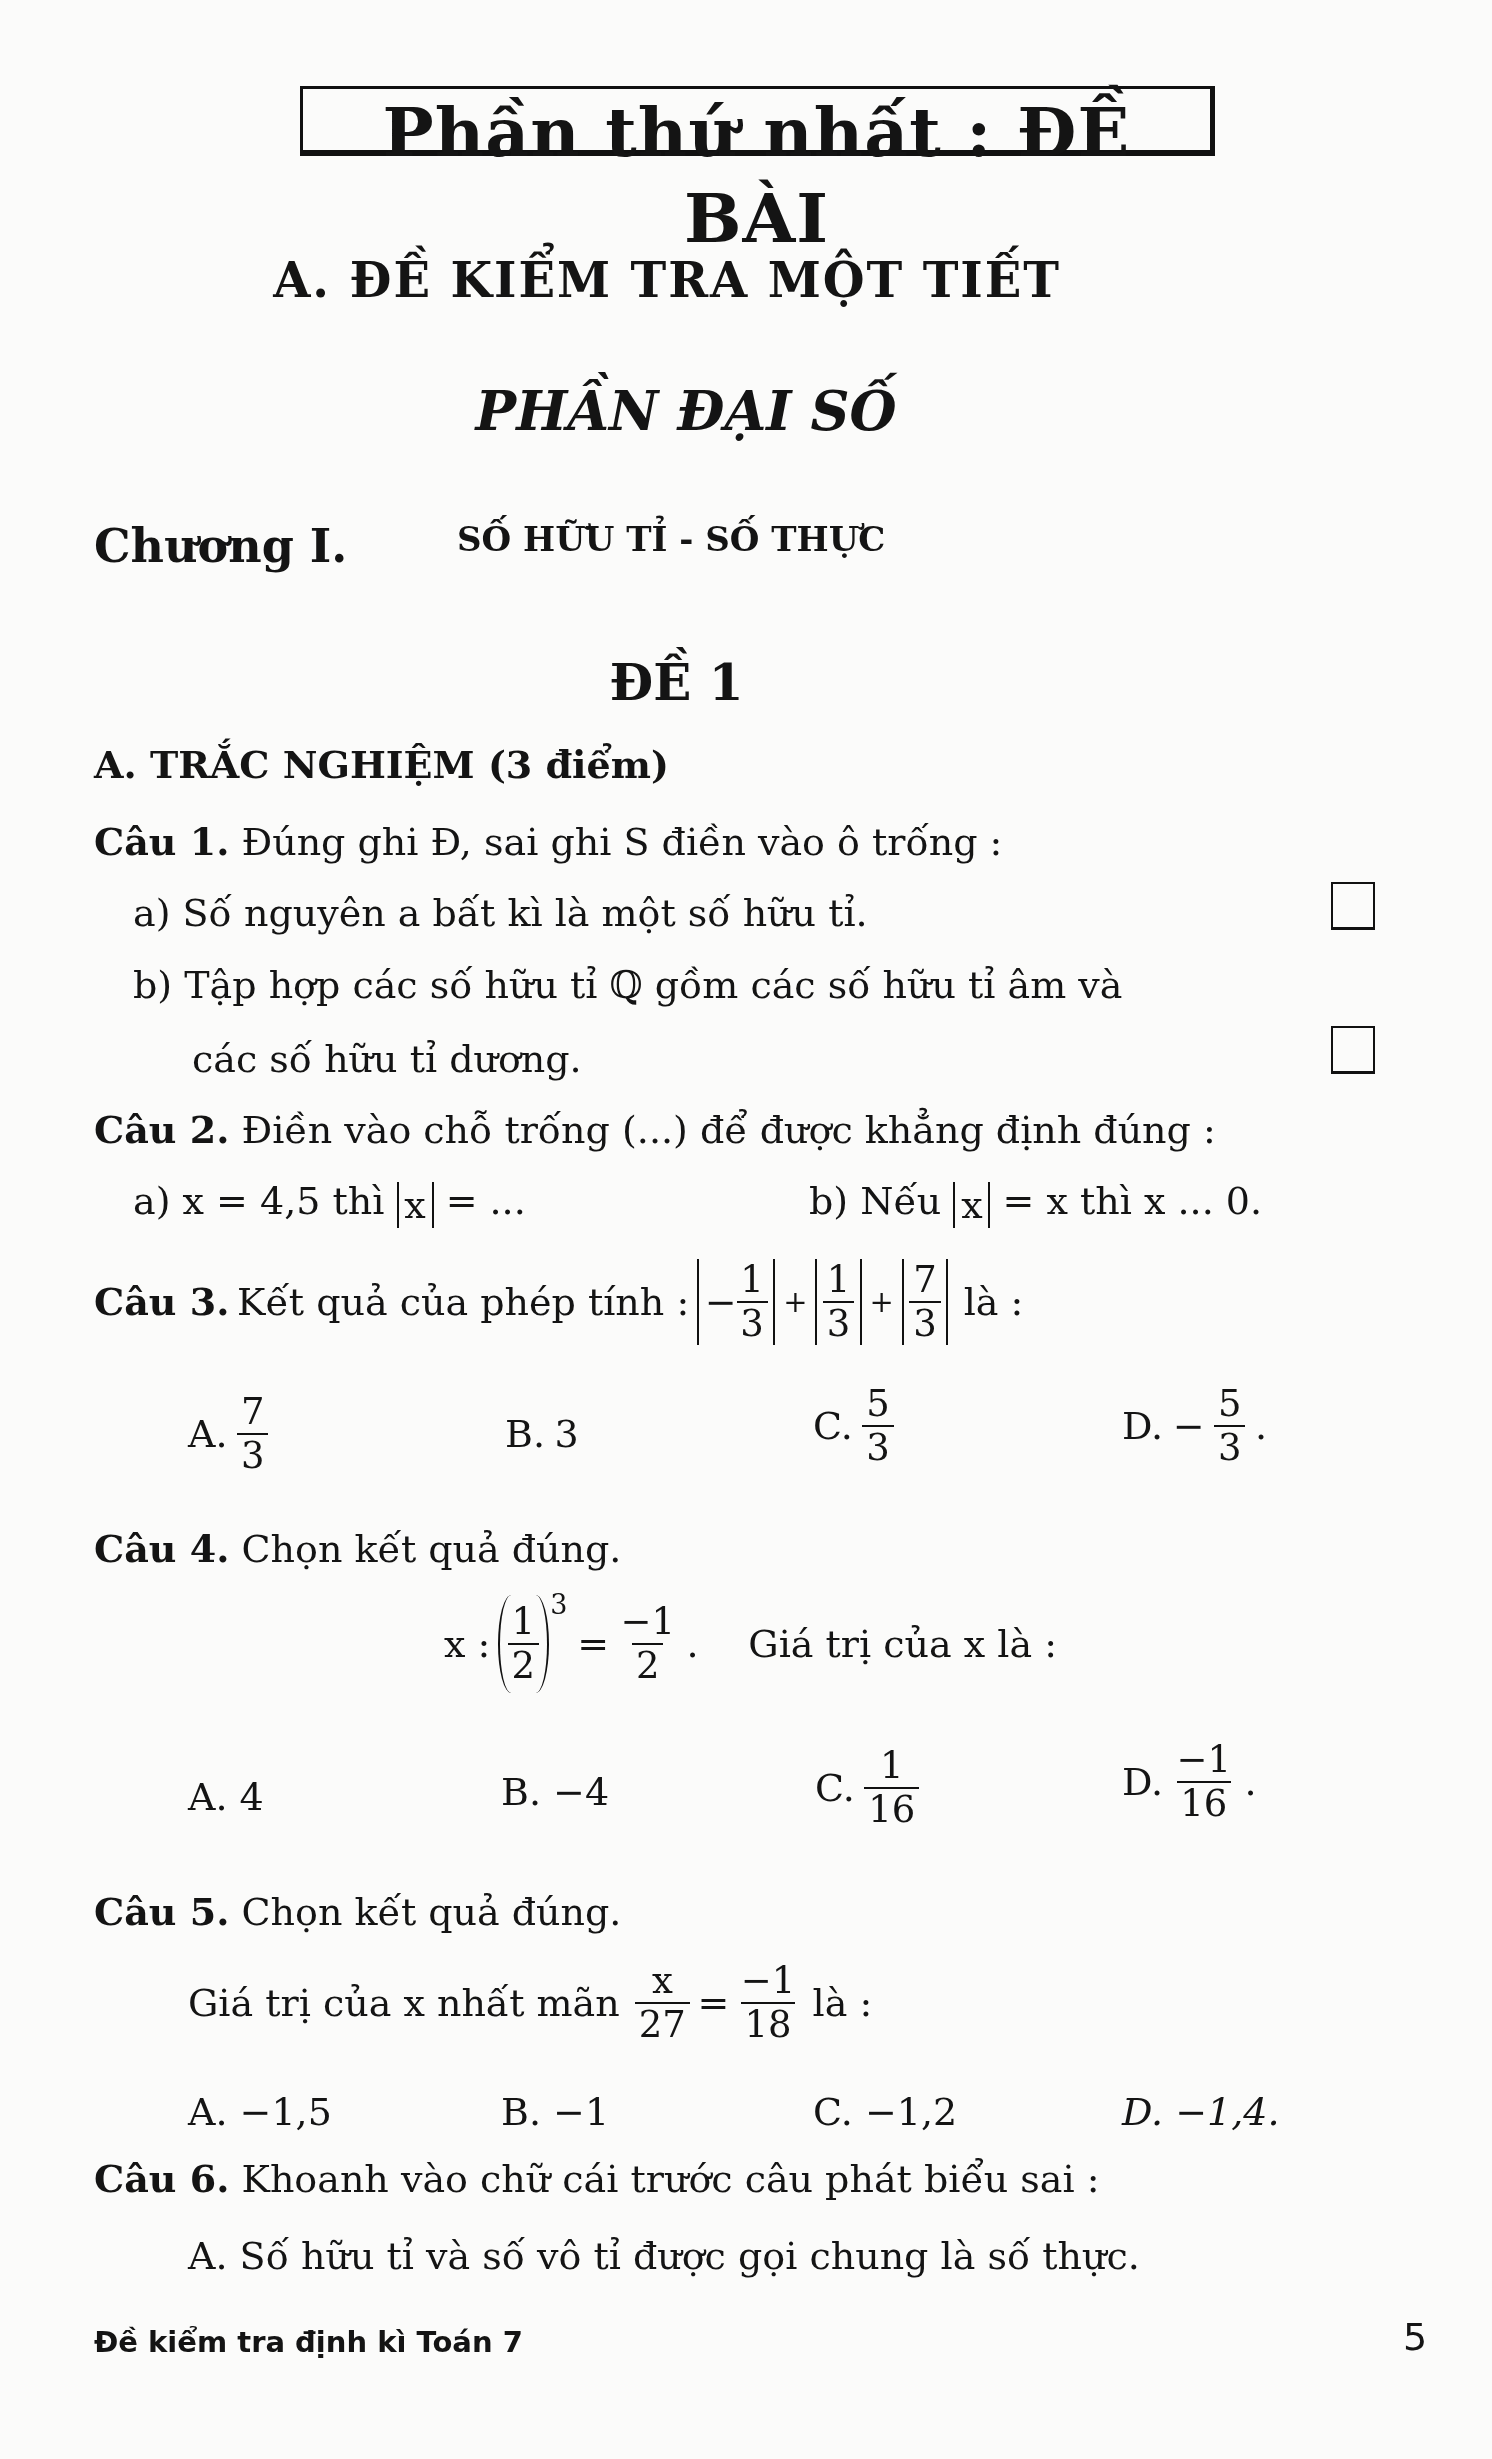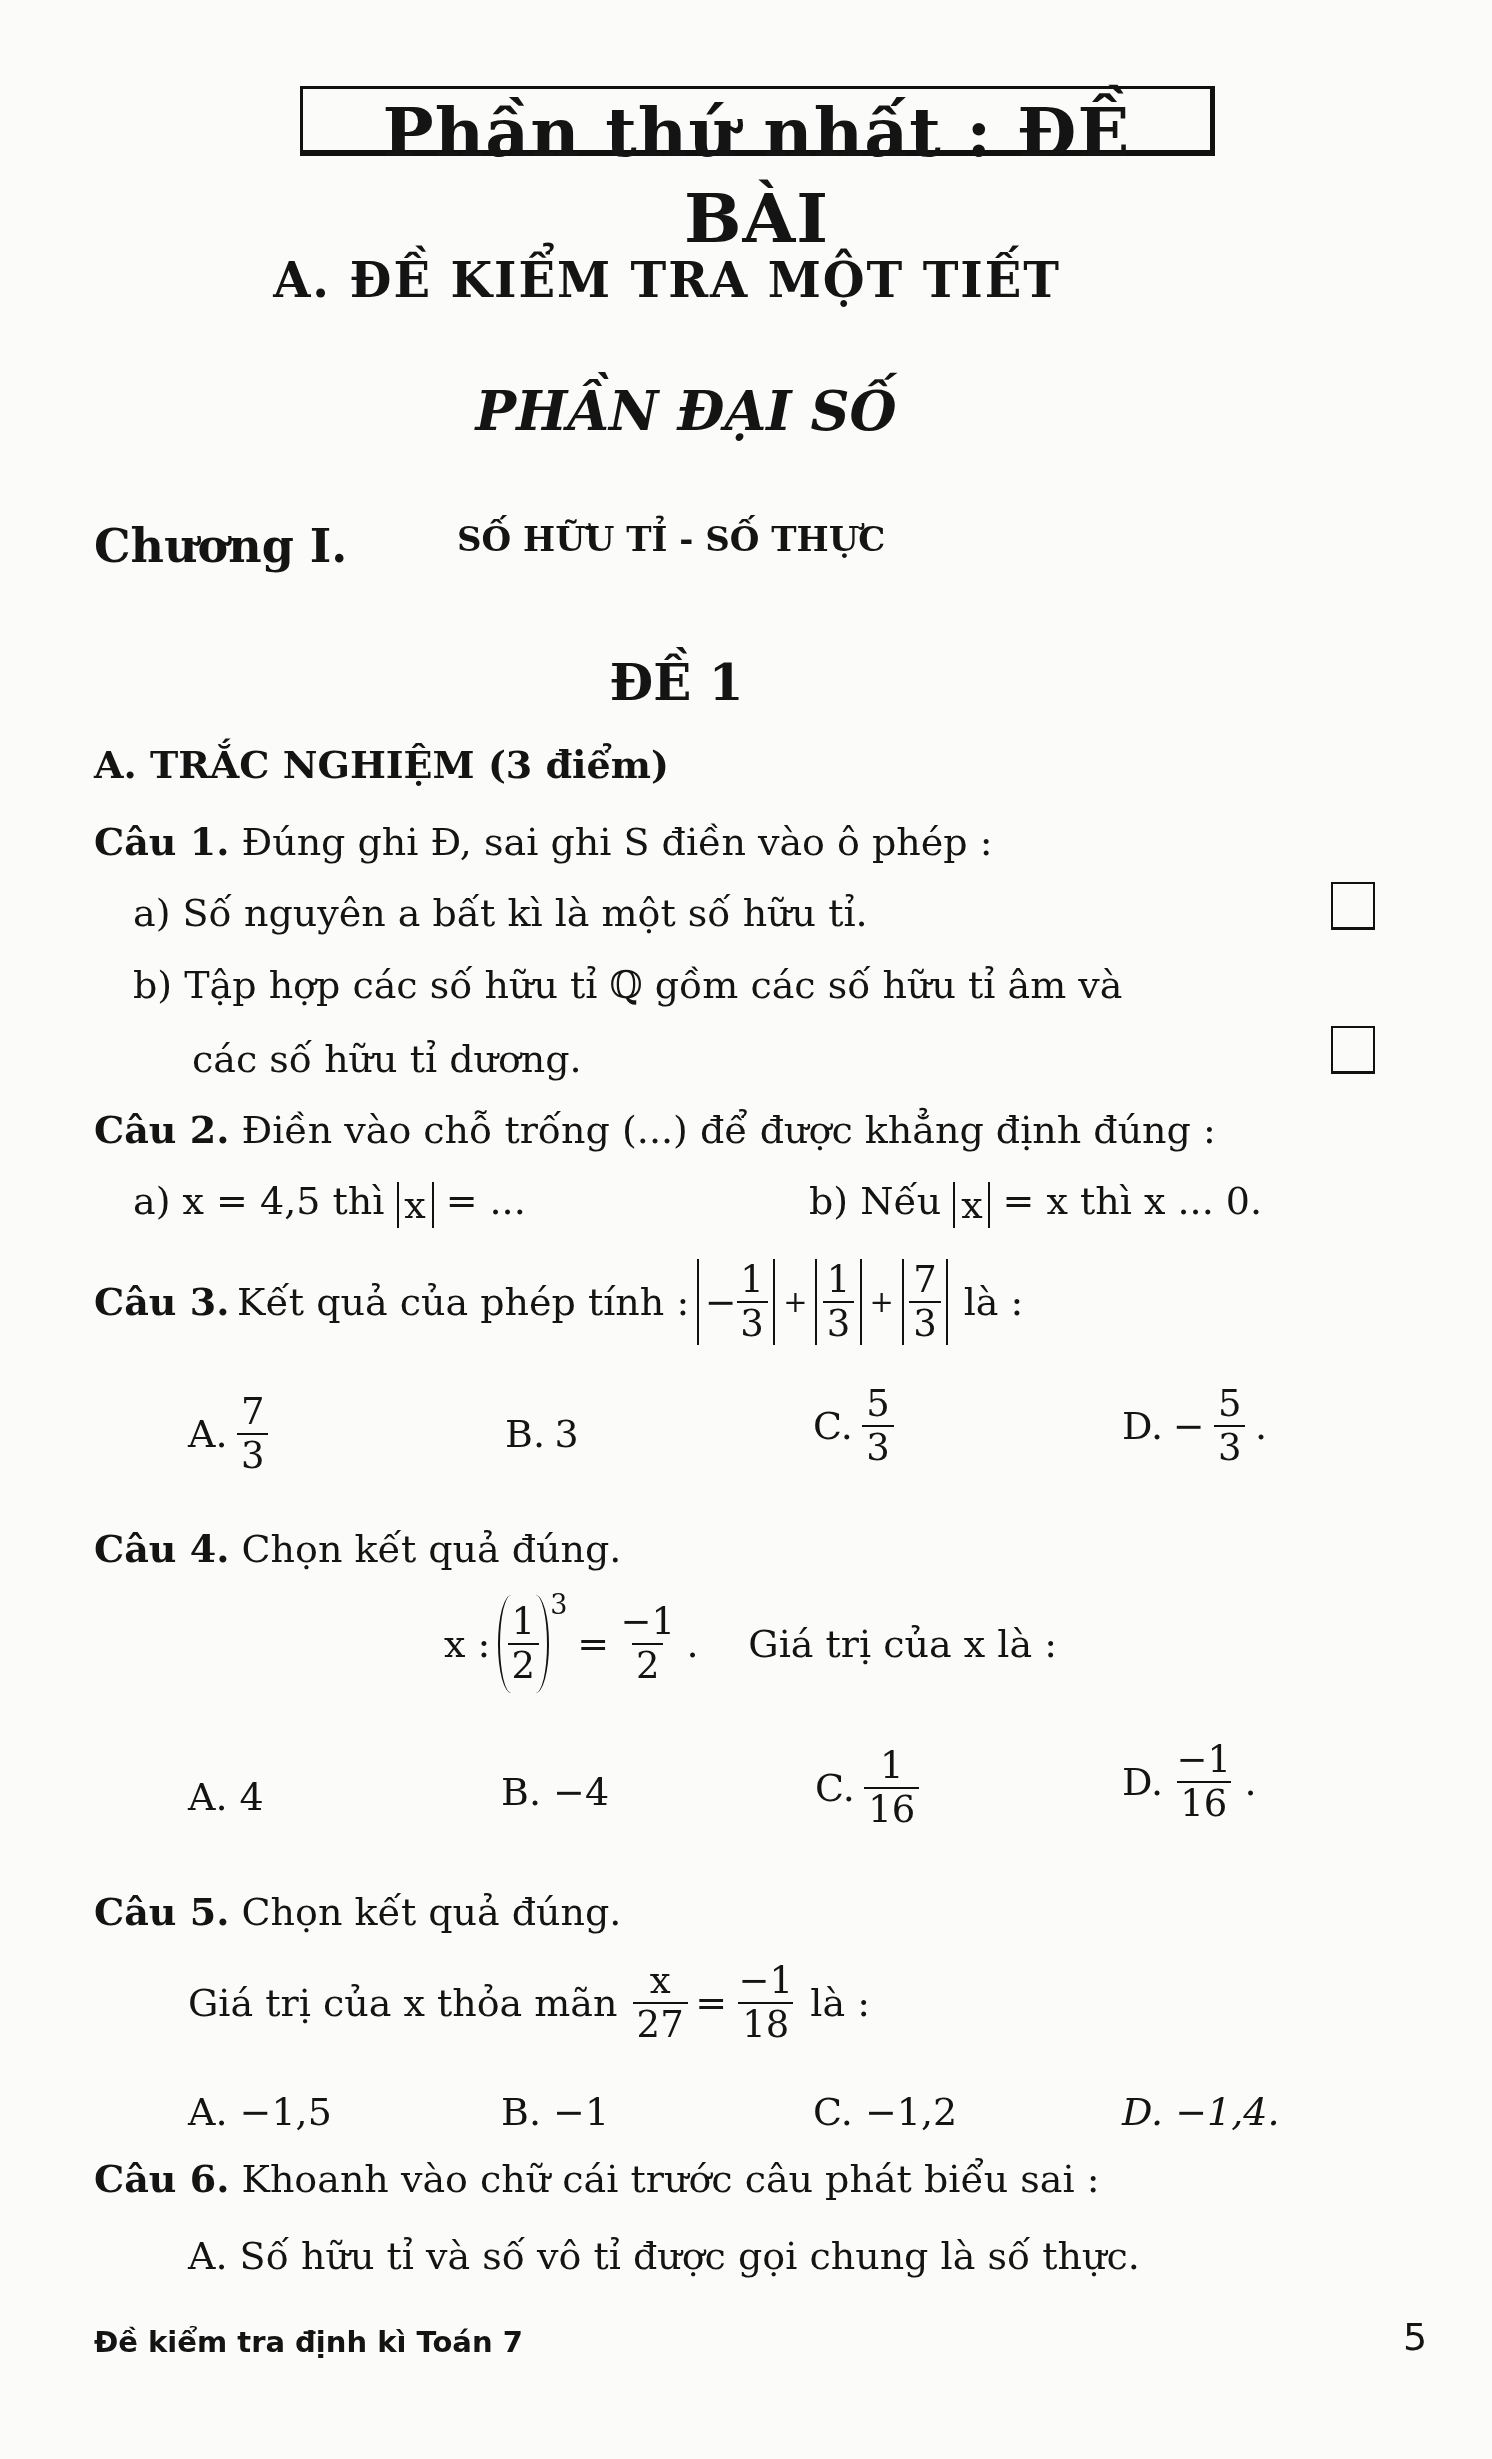--- a/index.html
+++ b/index.html
@@ -46,21 +46,21 @@
 </div>
 <div class="abs center h-a">A. ĐỀ KIỂM TRA MỘT TIẾT</div>
 <div class="abs center h-phan">PHẦN ĐẠI SỐ</div>
 <div class="abs h-chuong">Chương I.</div>
 <div class="abs h-chuong-title">SỐ HỮU TỈ - SỐ THỰC</div>
 <div class="abs center h-de">ĐỀ 1</div>
 <div class="abs h-trac">A. TRẮC NGHIỆM (3 điểm)</div>
 
 <div class="abs txt" style="left:94px; top:819px;">
   <span class="b">Câu 1.</span>
-  <span>Đúng ghi Đ, sai ghi S điền vào ô phép :</span>
+  <span>Đúng ghi Đ, sai ghi S điền vào ô trống :</span>
 </div>
 <div class="abs txt" style="left:133px; top:890px;">a)  Số nguyên a bất kì là một số hữu tỉ.</div>
 <div class="abs checkbox" style="left:1331px; top:882px;"></div>
 <div class="abs txt" style="left:133px; top:962px;">b)  Tập hợp các số hữu tỉ ℚ gồm các số hữu tỉ âm và</div>
 <div class="abs txt" style="left:192px; top:1036px;">các số hữu tỉ dương.</div>
 <div class="abs checkbox" style="left:1331px; top:1026px;"></div>
 
 <div class="abs txt" style="left:94px; top:1107px;">
   <span class="b">Câu 2.</span>
   <span>Điền vào chỗ trống (...) để được khẳng định đúng :</span>
@@ -167,21 +167,21 @@
       <span class="den">16</span>
     </span>
   <span>.</span>
 </div>
 
 <div class="abs txt" style="left:94px; top:1889px;">
   <span class="b">Câu 5.</span>
   <span>Chọn kết quả đúng.</span>
 </div>
 <div class="abs txt" style="left:188px; top:1960px; display:flex; align-items:center; gap:7.7px;">
-  <span>Giá trị của x thỏa mãn</span>
+  <span>Giá trị của x nhất mãn</span>
   <span class="frac" style="margin-left:7.7px;">
       <span class="num">x</span>
       <span class="den">27</span>
     </span>
   <span>=</span>
   <span class="frac">
       <span class="num">−1</span>
       <span class="den">18</span>
     </span>
   <span style="margin-left:5.8px;">là :</span>

